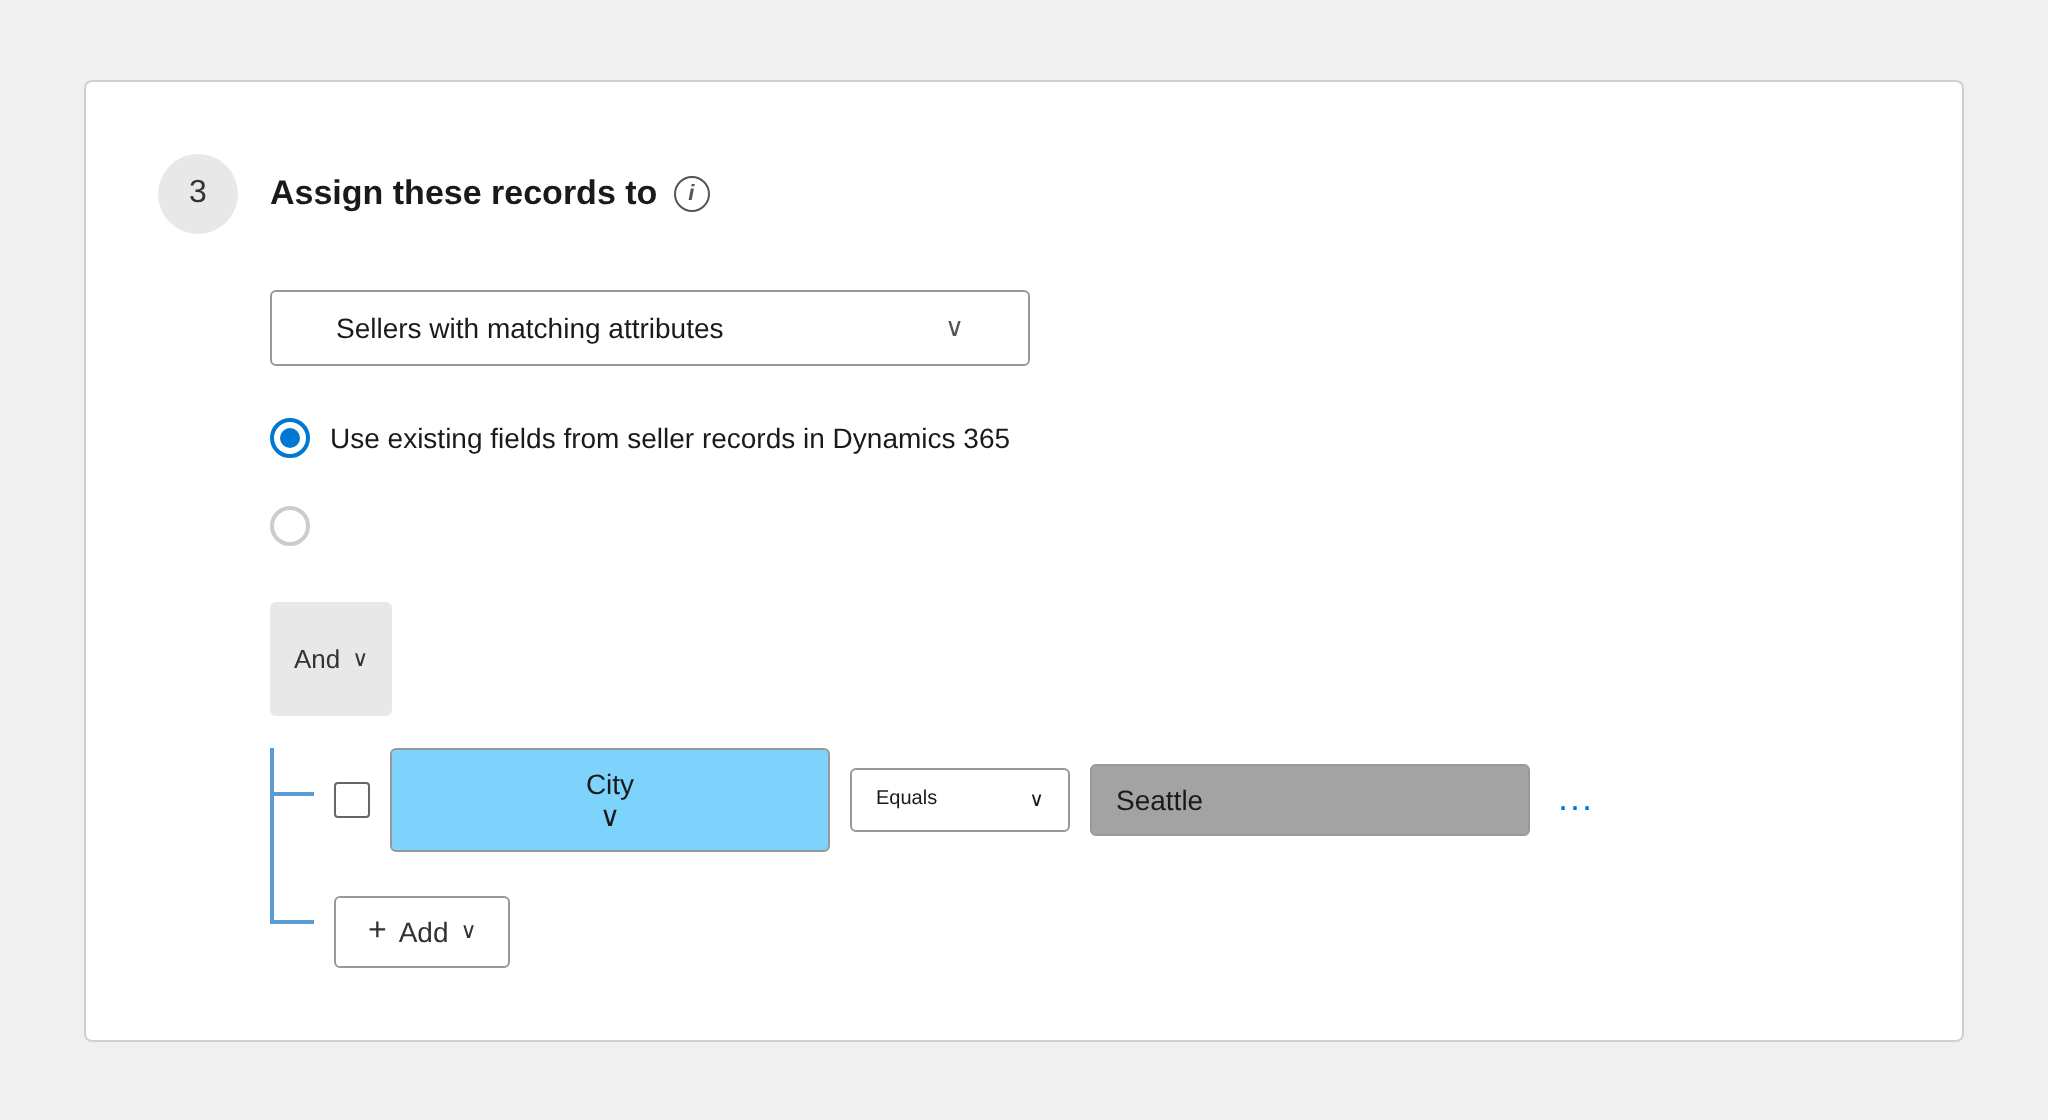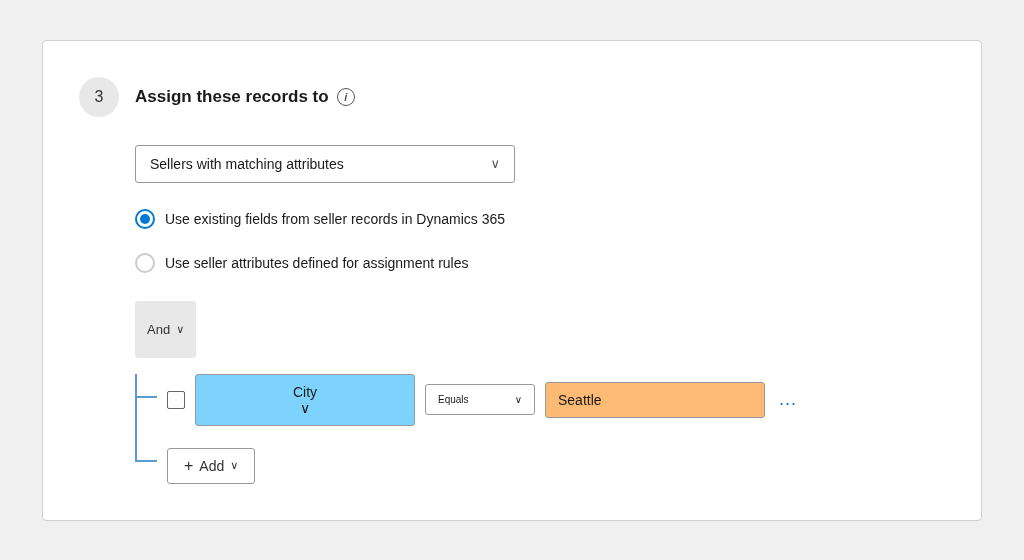--- a/index.html
+++ b/index.html
@@ -77,21 +77,21 @@
     .content-area {
       margin-left: 56px;
     }
 
     .dropdown-select {
       display: flex;
       align-items: center;
       justify-content: space-between;
       border: 1.5px solid #999;
       border-radius: 3px;
-      padding: 10px 14px;
+      padding: 10px 32px;
       width: 380px;
       font-size: 14px;
       color: #1a1a1a;
       cursor: pointer;
       background: #fff;
       margin-bottom: 26px;
     }
 
     .dropdown-select .chevron {
       color: #555;
@@ -207,21 +207,21 @@
 
     .value-input {
       display: flex;
       align-items: center;
       border: 1.5px solid #999;
       border-radius: 3px;
       padding: 9px 12px;
       width: 220px;
       font-size: 14px;
       color: #1a1a1a;
-      background: #fdba74;
+      background: #a3a3a3;
     }
 
     .more-options {
       font-size: 18px;
       color: #0078d4;
       cursor: pointer;
       letter-spacing: 1px;
       padding: 4px;
     }
 
@@ -273,21 +273,20 @@
     </div>
 
     <div class="radio-group">
       <div class="radio-item">
         <div class="radio-circle selected">
         </div>
         <span>Use existing fields from seller records in Dynamics 365</span>
       </div>
       <div class="radio-item">
         <div class="radio-circle"></div>
-        <span>Use seller attributes defined for assignment rules</span>
       </div>
     </div>
 
     <div class="condition-block">
       <button class="and-button">
         <span>And</span>
         <span class="chevron">∨</span>
       </button>
 
       <div class="condition-outer">

